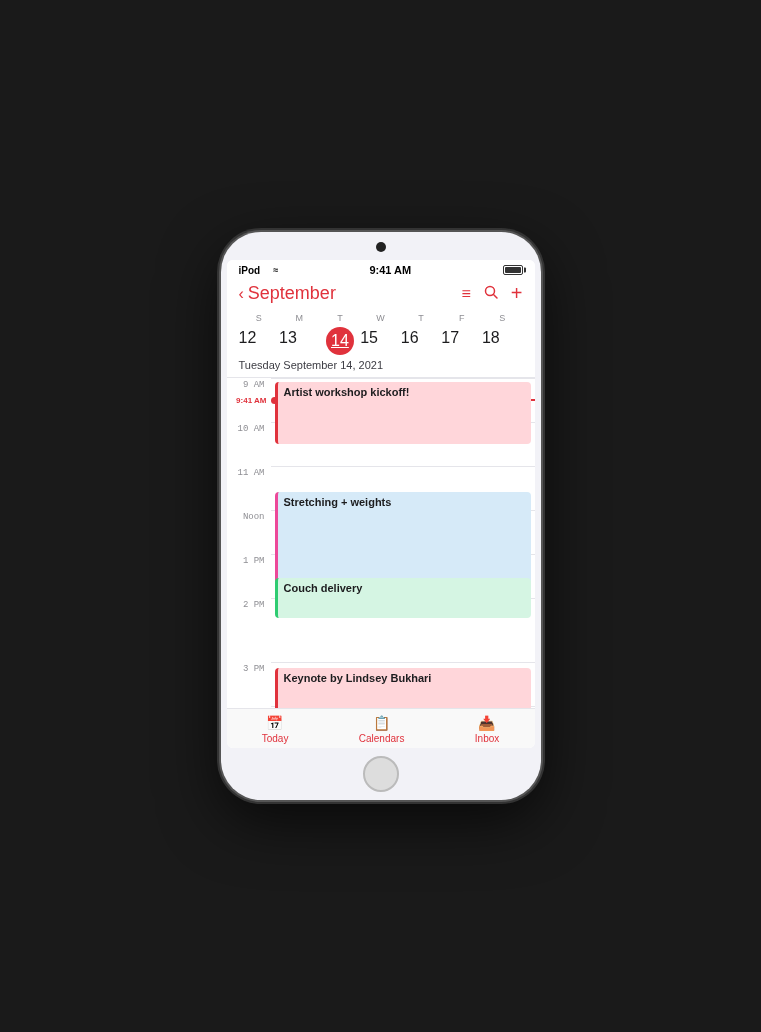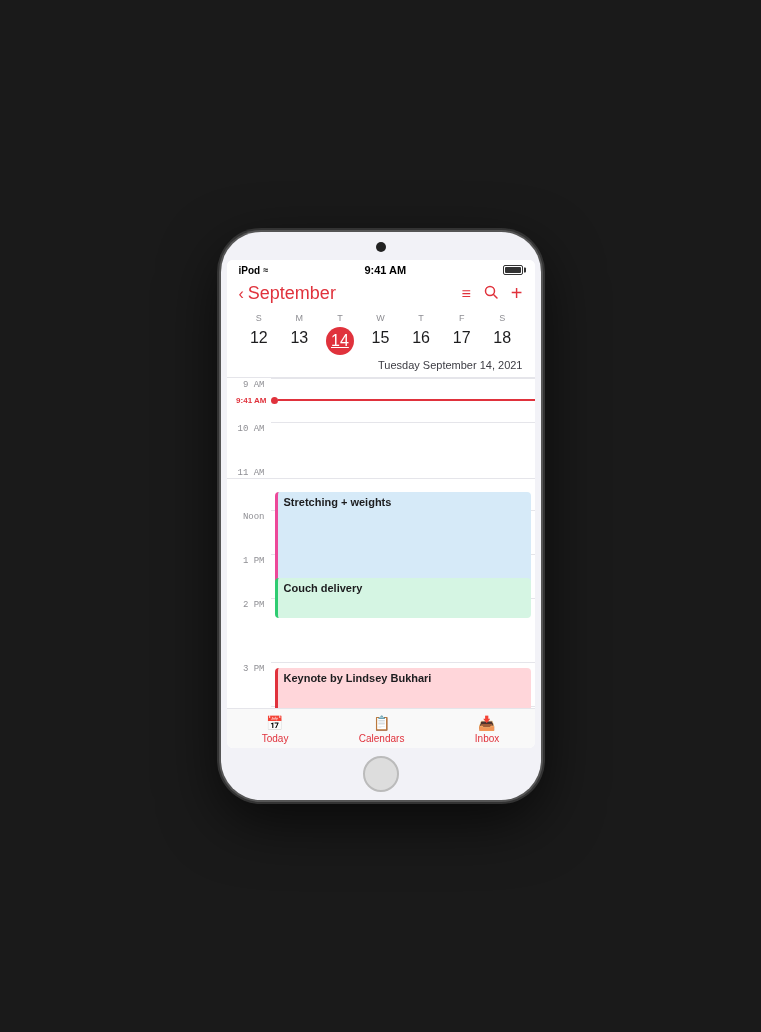--- a/index.html
+++ b/index.html
@@ -59,21 +59,21 @@
     
     .status-bar {
       background: #fff;
       display: flex;
       justify-content: space-between;
       align-items: center;
       padding: 4px 12px 2px;
       font-size: 10px;
       font-weight: 600;
     }
-    .status-left { display: flex; align-items: center; gap: 3px; }
+    .status-left { display: flex; align-items: center; gap: 13px; }
     .status-time { font-size: 11px; font-weight: 600; }
     .status-right { display: flex; align-items: center; gap: 3px; }
     .wifi-icon { font-size: 9px; }
     .battery-icon {
       width: 20px;
       height: 10px;
       border: 1.5px solid #333;
       border-radius: 2px;
       position: relative;
       display: inline-flex;
@@ -139,21 +139,20 @@
       margin-bottom: 4px;
     }
     .day-letter {
       font-size: 9px;
       color: #8e8e93;
       font-weight: 500;
     }
     .week-dates {
       display: grid;
       grid-template-columns: repeat(7, 1fr);
-      text-align: center;
     }
     .week-date {
       font-size: 16px;
       color: #1c1c1e;
       padding: 2px 0;
       font-weight: 300;
     }
     .week-date.today {
       background: #e0323c;
       color: #fff;
@@ -161,21 +160,21 @@
       width: 28px;
       height: 28px;
       display: flex;
       align-items: center;
       justify-content: center;
       margin: 0 auto;
       font-weight: 500;
       text-decoration: underline;
     }
     .selected-date-label {
-      text-align: right;
+      text-align: left;
       font-size: 11px;
       color: #3c3c43;
       margin-top: 4px;
     }
     
     .time-grid {
       flex: 1;
       overflow-y: auto;
       position: relative;
       background: #fff;
@@ -319,21 +318,21 @@
           <div style="width:44px;font-size:8px;color:#e0323c;text-align:right;padding-right:4px;flex-shrink:0;font-weight:600;">9:41 AM</div>
           <div style="width:7px;height:7px;background:#e0323c;border-radius:50%;flex-shrink:0;"></div>
           <div style="flex:1;height:1.5px;background:#e0323c;"></div>
         </div>
 
         <div class="grid-line" style="height:44px;margin-top:22px;">
           <div class="gl-label">10 AM</div>
           <div class="gl-line"></div>
         </div>
 
-        <div class="grid-line" style="height:44px;flex-direction:column;">
+        <div class="grid-line" style="height:44px;">
           <div class="gl-label">11 AM</div>
           <div class="gl-line"></div>
         </div>
 
         <div class="grid-line" style="height:44px;">
           <div class="gl-label">Noon</div>
           <div class="gl-line"></div>
         </div>
 
         <div class="grid-line" style="height:44px;">
@@ -349,20 +348,23 @@
         <div class="grid-line" style="height:44px;margin-top:20px;">
           <div class="gl-label">3 PM</div>
           <div class="gl-line"></div>
         </div>
 
         <div class="grid-line" style="height:44px;">
           <div class="gl-label">4 PM</div>
           <div class="gl-line"></div>
         </div>
 
+        <div class="abs-event event-pink" style="position:absolute;top:4px;left:48px;right:4px;height:62px;background:#ffd6da;border-left:3px solid #e0323c;border-radius:4px;padding:4px 6px;font-size:11px;font-weight:600;">
+          <span>Artist workshop kickoff!</span>
+        </div>
 
         <div class="abs-event event-blue" style="position:absolute;top:114px;left:48px;right:4px;height:106px;background:#d6eaf8;border-left:3px solid #ec4899;border-radius:4px;padding:4px 6px;font-size:11px;font-weight:600;">
           <span>Stretching + weights</span>
         </div>
 
         <div class="abs-event event-green" style="position:absolute;top:200px;left:48px;right:4px;height:40px;background:#d5f5e3;border-left:3px solid #2ecc71;border-radius:4px;padding:4px 6px;font-size:11px;font-weight:600;">
           <span>Couch delivery</span>
         </div>
 
         <div class="abs-event event-pink" style="position:absolute;top:290px;left:48px;right:4px;height:60px;background:#ffd6da;border-left:3px solid #e0323c;border-radius:4px;padding:4px 6px;font-size:11px;font-weight:600;">

